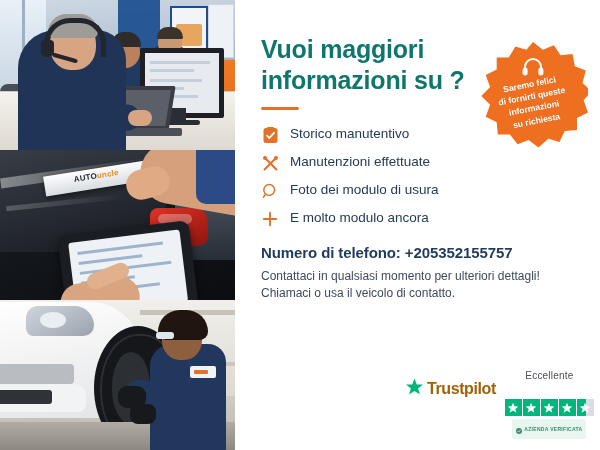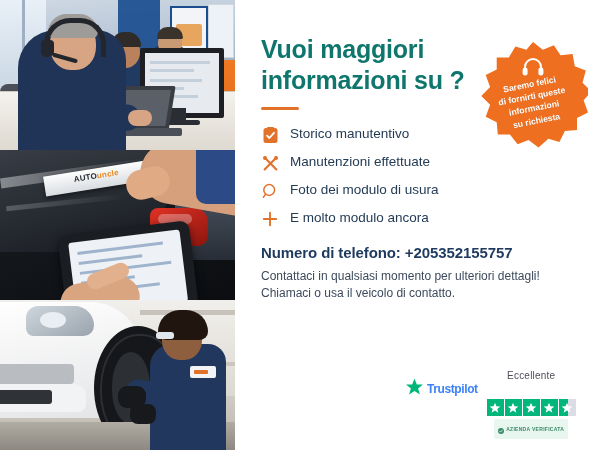--- a/index.html
+++ b/index.html
@@ -128,21 +128,21 @@
   .burst .btxt{
     position:absolute;left:0;right:0;top:36px;
     text-align:center;color:#ffffff;font-size:8.6px;font-weight:700;
     line-height:1.42;transform:rotate(-11deg);padding:0 12px;box-sizing:border-box;
     text-shadow:0 0 1px rgba(0,0,0,.12);
   }
 
   
   .tp{position:absolute;left:170px;top:370px;display:flex;align-items:flex-start;}
   .tp-logo{display:flex;align-items:center;margin-top:8px;margin-right:9px;}
-  .tp-logo .tpname{font-size:12px;font-weight:700;color:#3b82f6;letter-spacing:-.4px;margin-left:3px;}
+  .tp-logo .tpname{font-size:16px;font-weight:700;color:#a16207;letter-spacing:-.4px;margin-left:3px;}
   .tp-right{display:flex;flex-direction:column;align-items:center;}
   .tp-excellent{font-size:10px;color:#4b5058;letter-spacing:.2px;margin-bottom:18px;}
   .tp-stars{display:flex;gap:1px;}
   .tp-star{width:17px;height:17px;background:#00b67a;display:flex;align-items:center;justify-content:center;}
   .tp-star.half{background:linear-gradient(90deg,#00b67a 52%,#dcdce6 52%);}
   .tp-verified{
     margin-top:3px;display:flex;align-items:center;gap:2px;
     background:#e7f6ef;border-radius:2px;padding:1px 4px;
   }
   .tp-vlabel{font-size:5px;color:#3c8a6a;letter-spacing:.3px;font-weight:700;}

